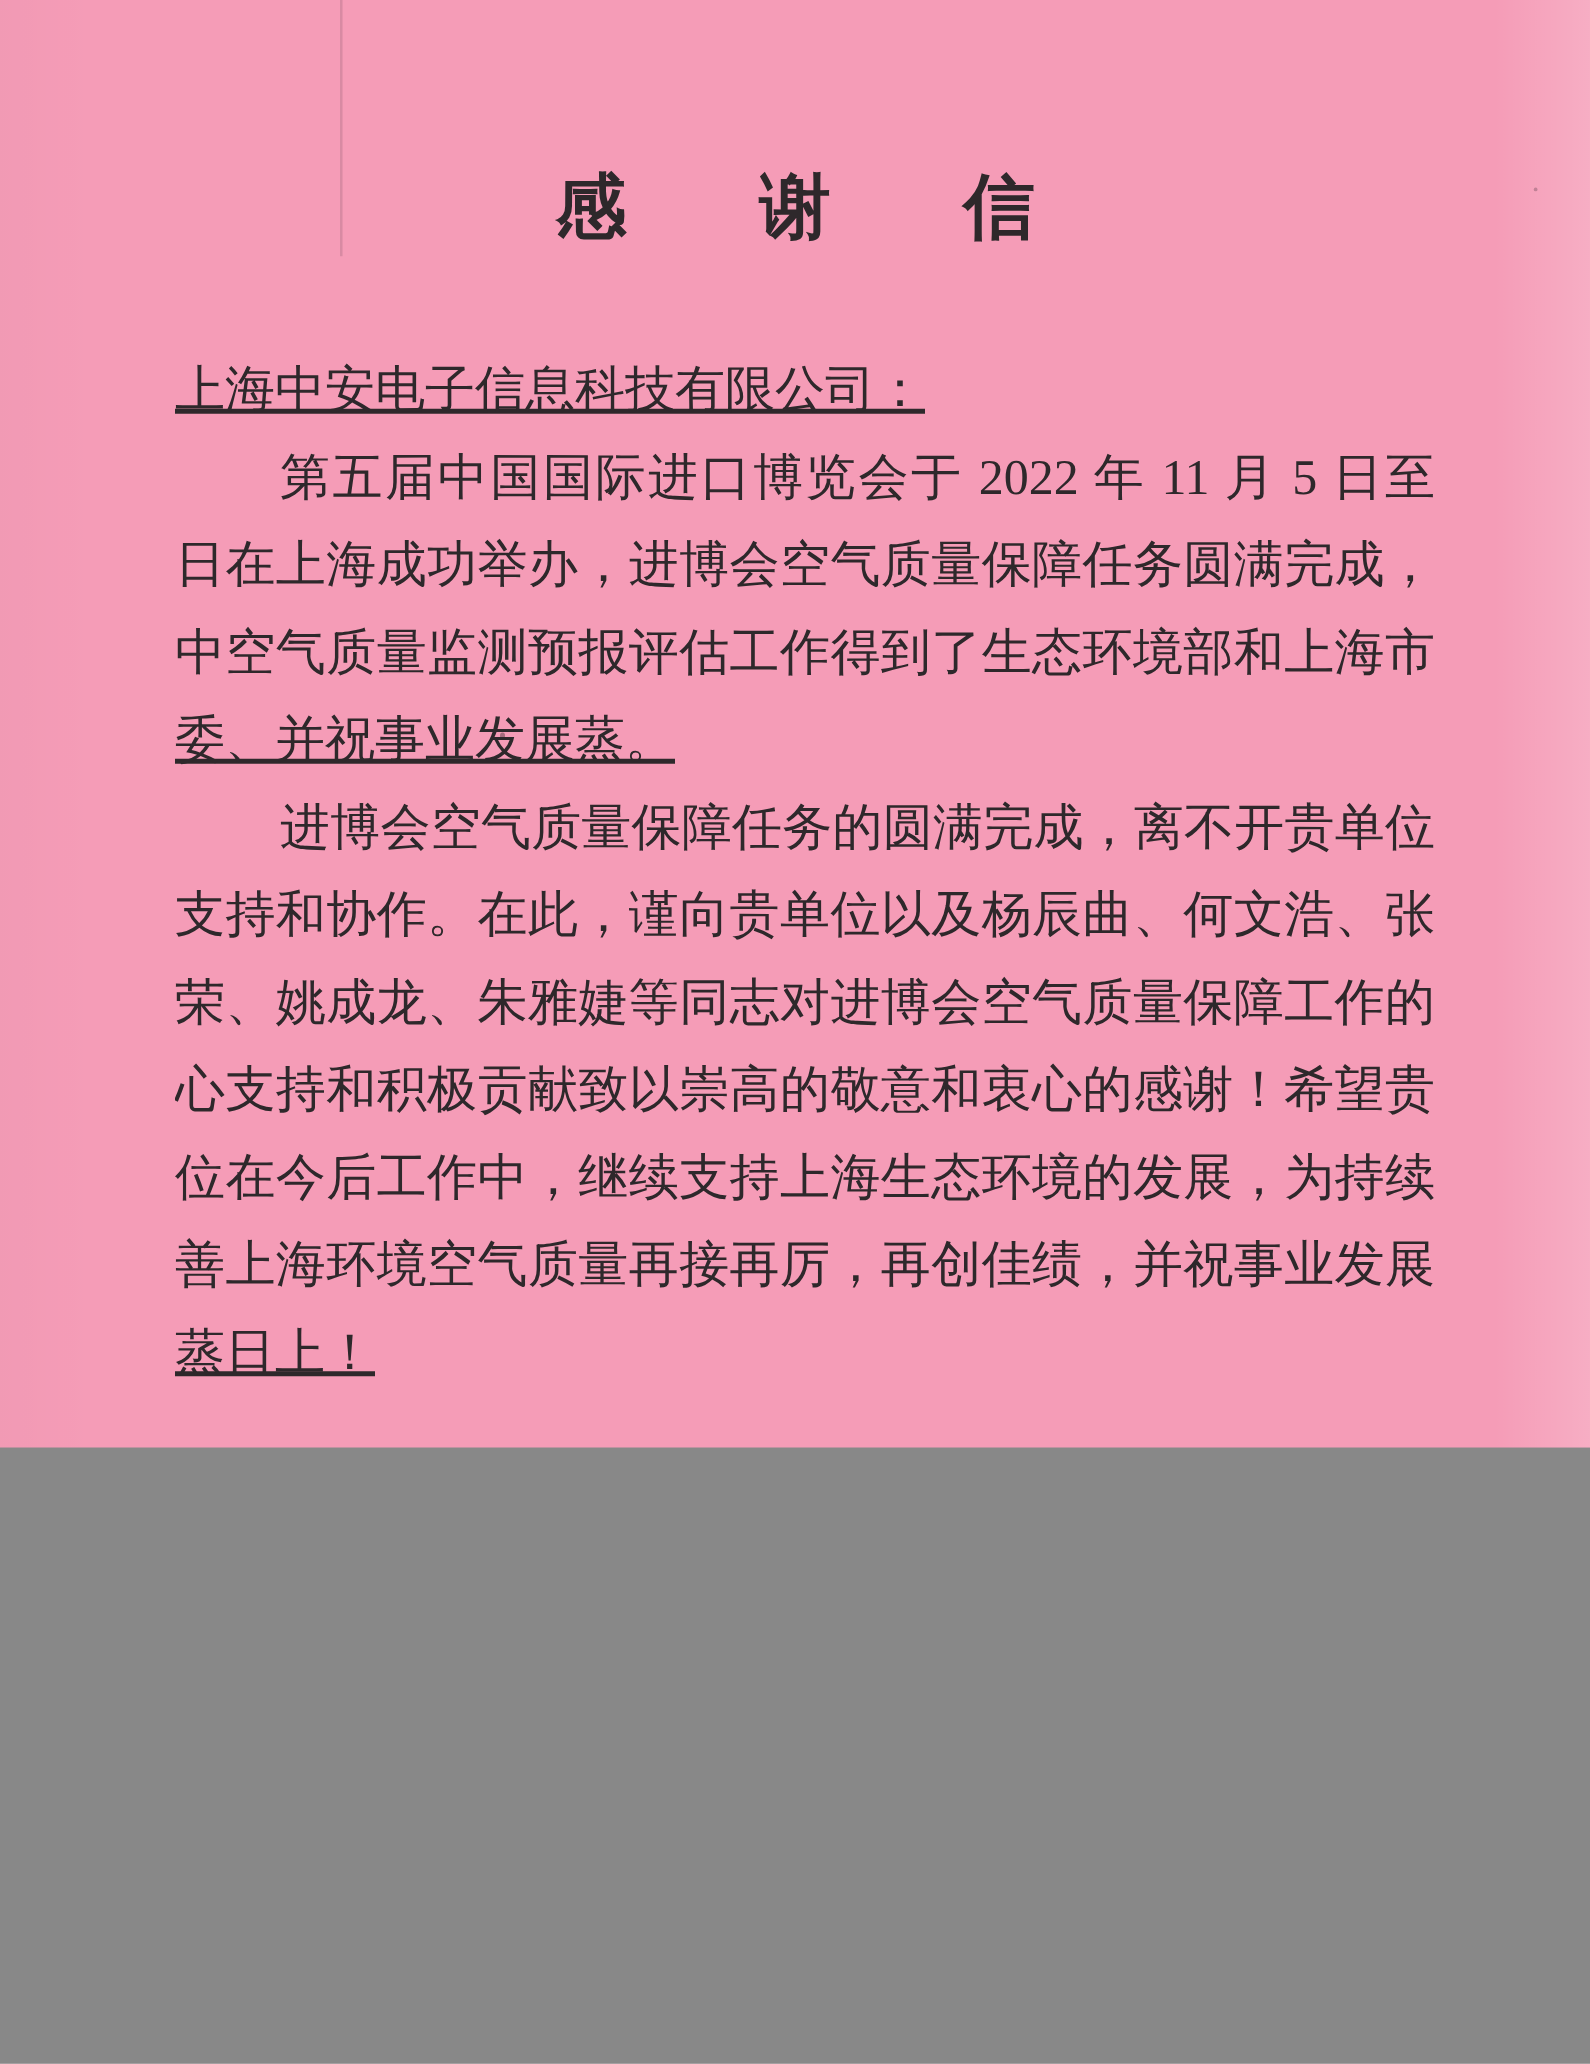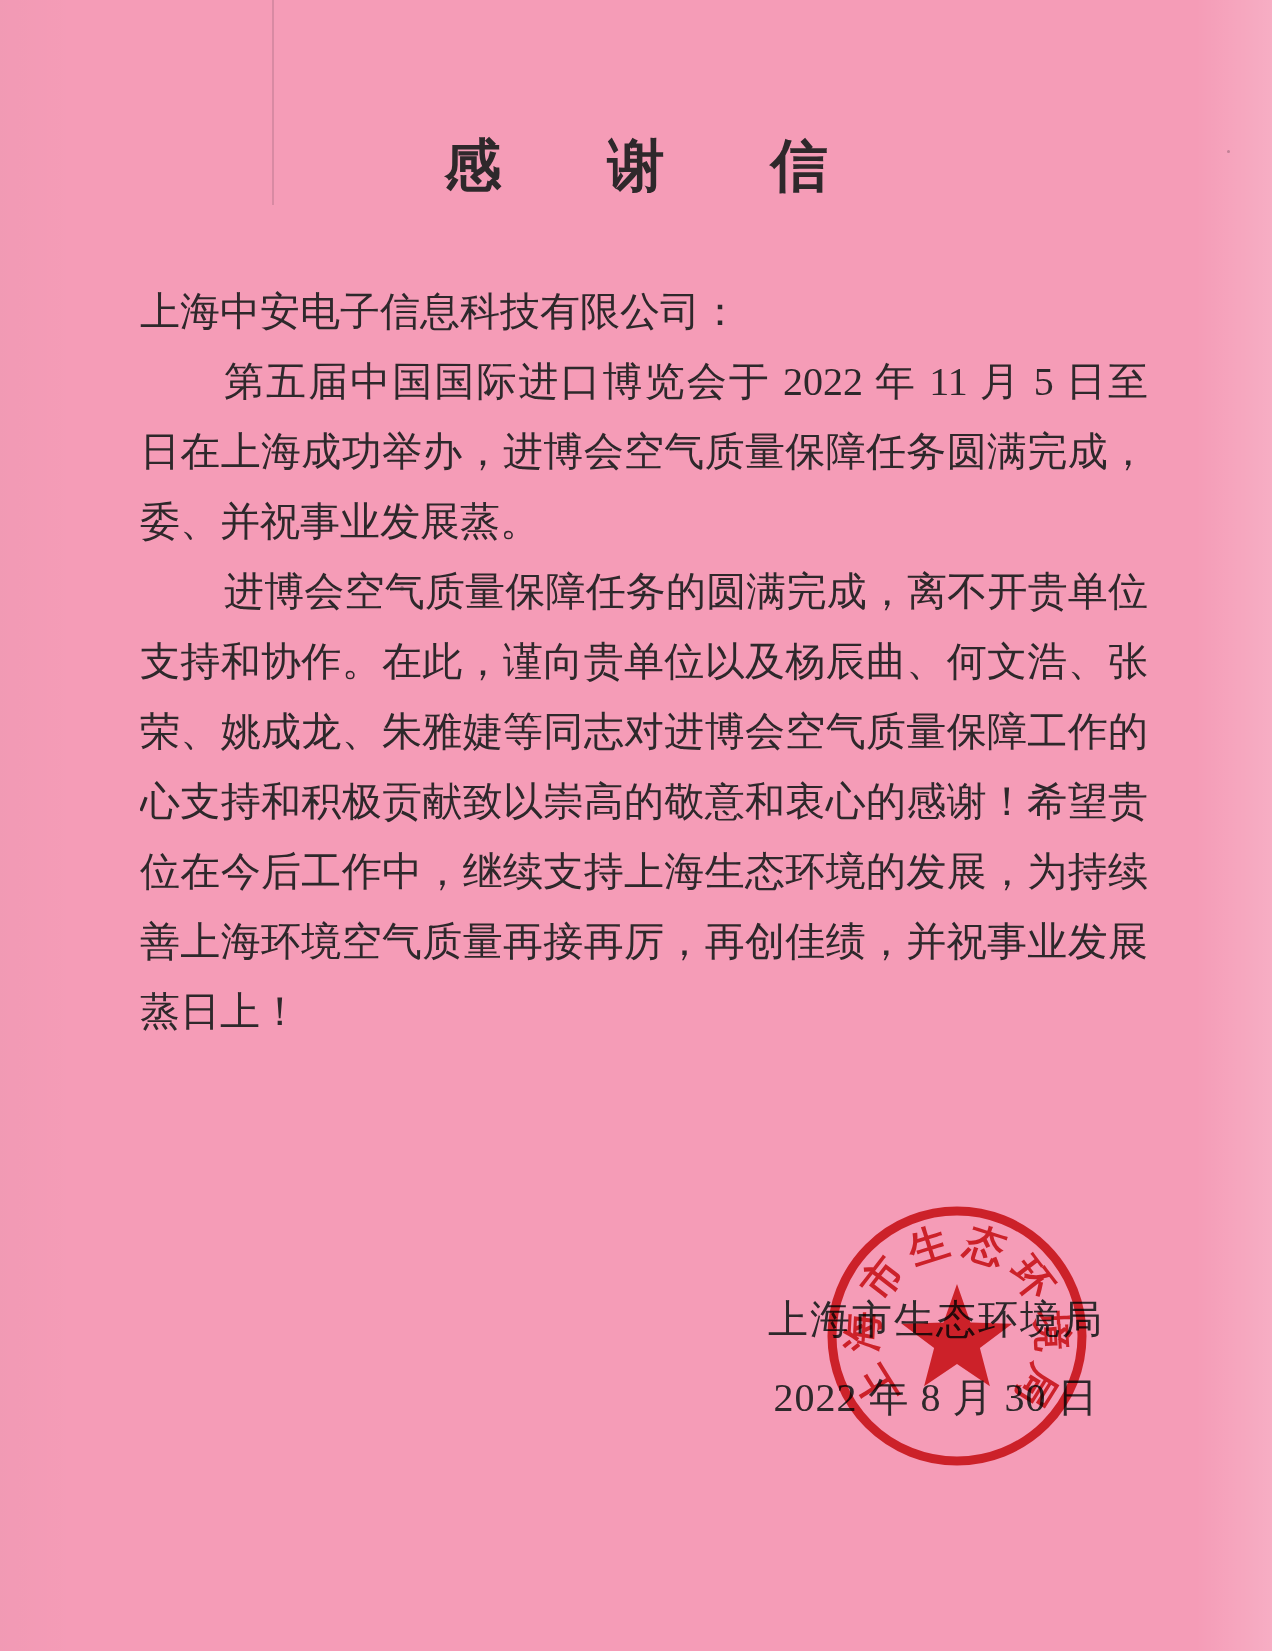--- a/index.html
+++ b/index.html
@@ -8,21 +8,21 @@
     --seal:#d2262a;
   }
   *{margin:0;padding:0;box-sizing:border-box;}
   html,body{width:1272px;height:1651px;}
   body{
     font-family:"Liberation Serif","DejaVu Serif",serif;
     background:#888;
   }
   .page{
     position:relative;
-    width:1272px;height:1651px;
+    width:1272px;height:1158px;
     background:var(--paper);
     background-image:linear-gradient(90deg, rgba(0,0,0,0.015) 0%, rgba(0,0,0,0) 6%, rgba(0,0,0,0) 94%, rgba(255,255,255,0.18) 100%);
     overflow:hidden;
     color:var(--ink);
   }
   .title{
     position:absolute;
     top:128px;left:0;right:0;
     text-align:center;
     font-size:57px;
@@ -42,20 +42,21 @@
   .line{
     height:70px;
     overflow:hidden;
     text-align:justify;
     text-align-last:justify;
     text-justify:inter-character;
   }
   .line.flow-end{
     text-align:center;
     text-align-last:left;
+    text-decoration:underline;
   }
   .line.indent{ text-indent:84px; }
   .signoff{
     position:absolute;
     left:676px;top:1296px;
     width:520px;
     text-align:center;
     font-size:40px;
     line-height:48px;
     color:var(--ink);
@@ -114,20 +115,21 @@
   <div class="speck s1"></div>
   <div class="speck s2"></div>
 
   <div class="title">感 谢 信</div>
 
   <div class="body-block">
     <div class="line flow-end">上海中安电子信息科技有限公司：</div>
 
     <div class="line indent">第五届中国国际进口博览会于 2022 年 11 月 5 日至 10</div>
     <div class="line">日在上海成功举办，进博会空气质量保障任务圆满完成，其</div>
+    <div class="line">中空气质量监测预报评估工作得到了生态环境部和上海市</div>
     <div class="line flow-end">委、并祝事业发展蒸。</div>
 
     <div class="line indent">进博会空气质量保障任务的圆满完成，离不开贵单位的</div>
     <div class="line">支持和协作。在此，谨向贵单位以及杨辰曲、何文浩、张秀</div>
     <div class="line">荣、姚成龙、朱雅婕等同志对进博会空气质量保障工作的关</div>
     <div class="line">心支持和积极贡献致以崇高的敬意和衷心的感谢！希望贵单</div>
     <div class="line">位在今后工作中，继续支持上海生态环境的发展，为持续改</div>
     <div class="line">善上海环境空气质量再接再厉，再创佳绩，并祝事业发展蒸</div>
     <div class="line flow-end">蒸日上！</div>
   </div>

